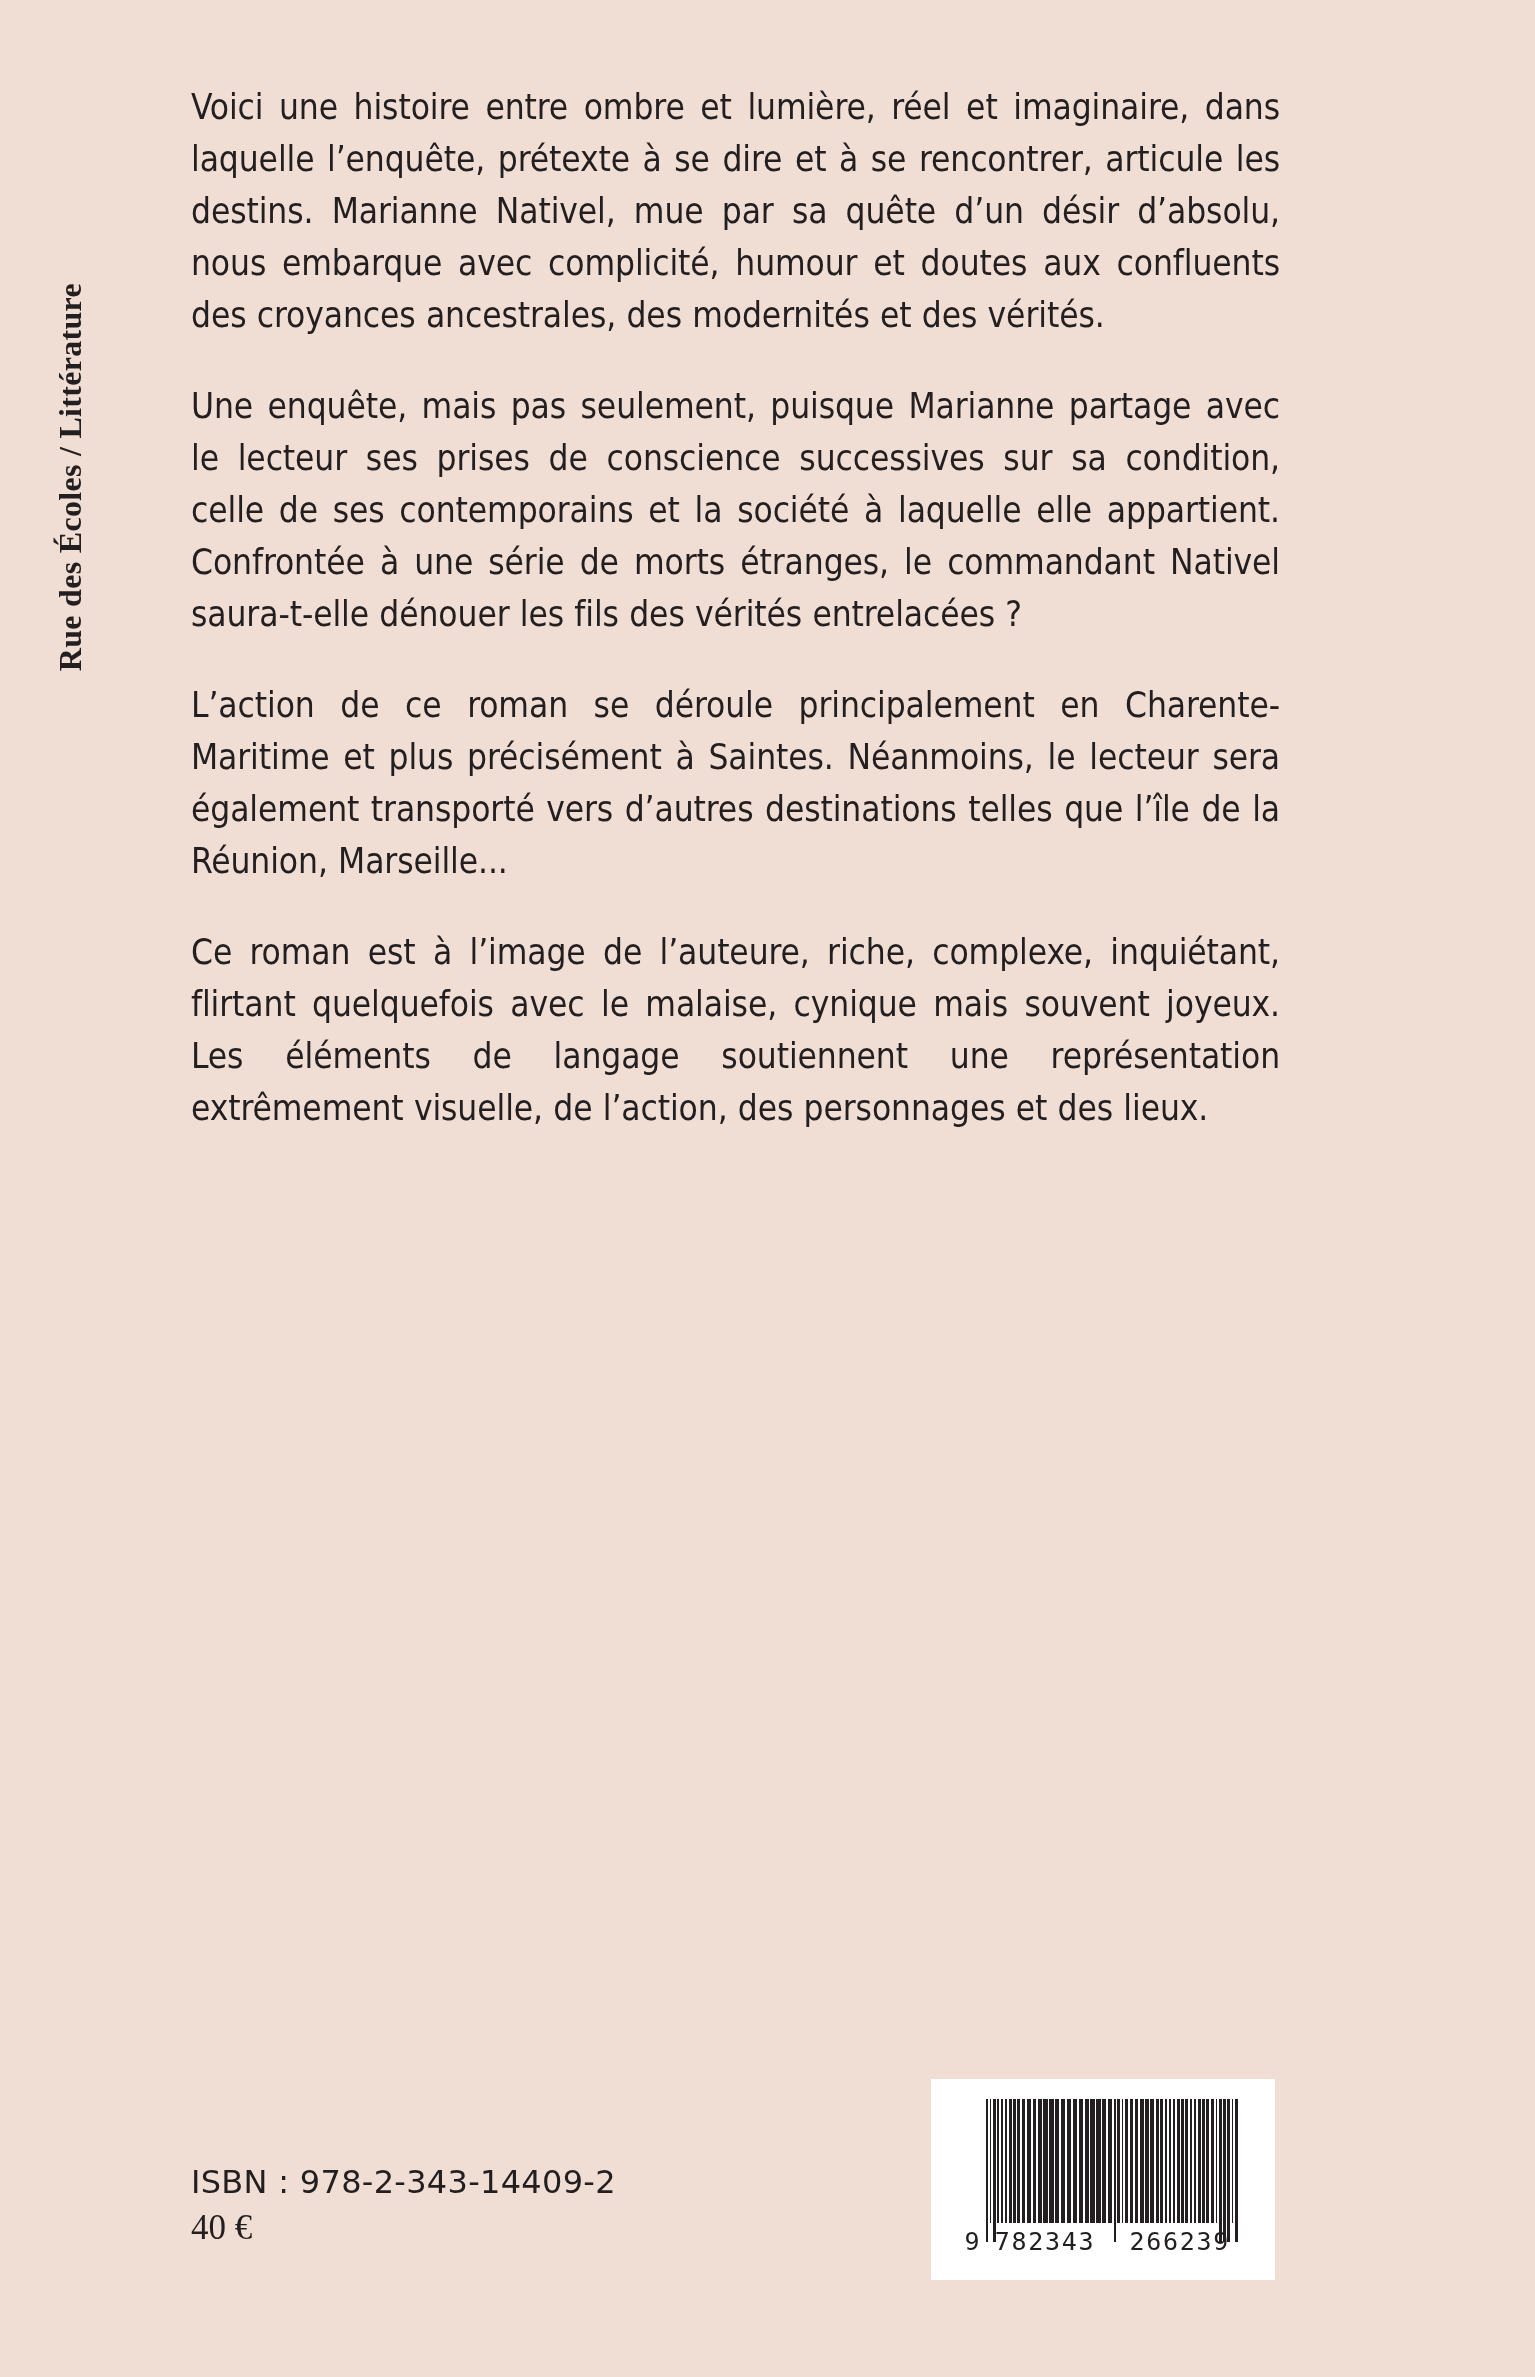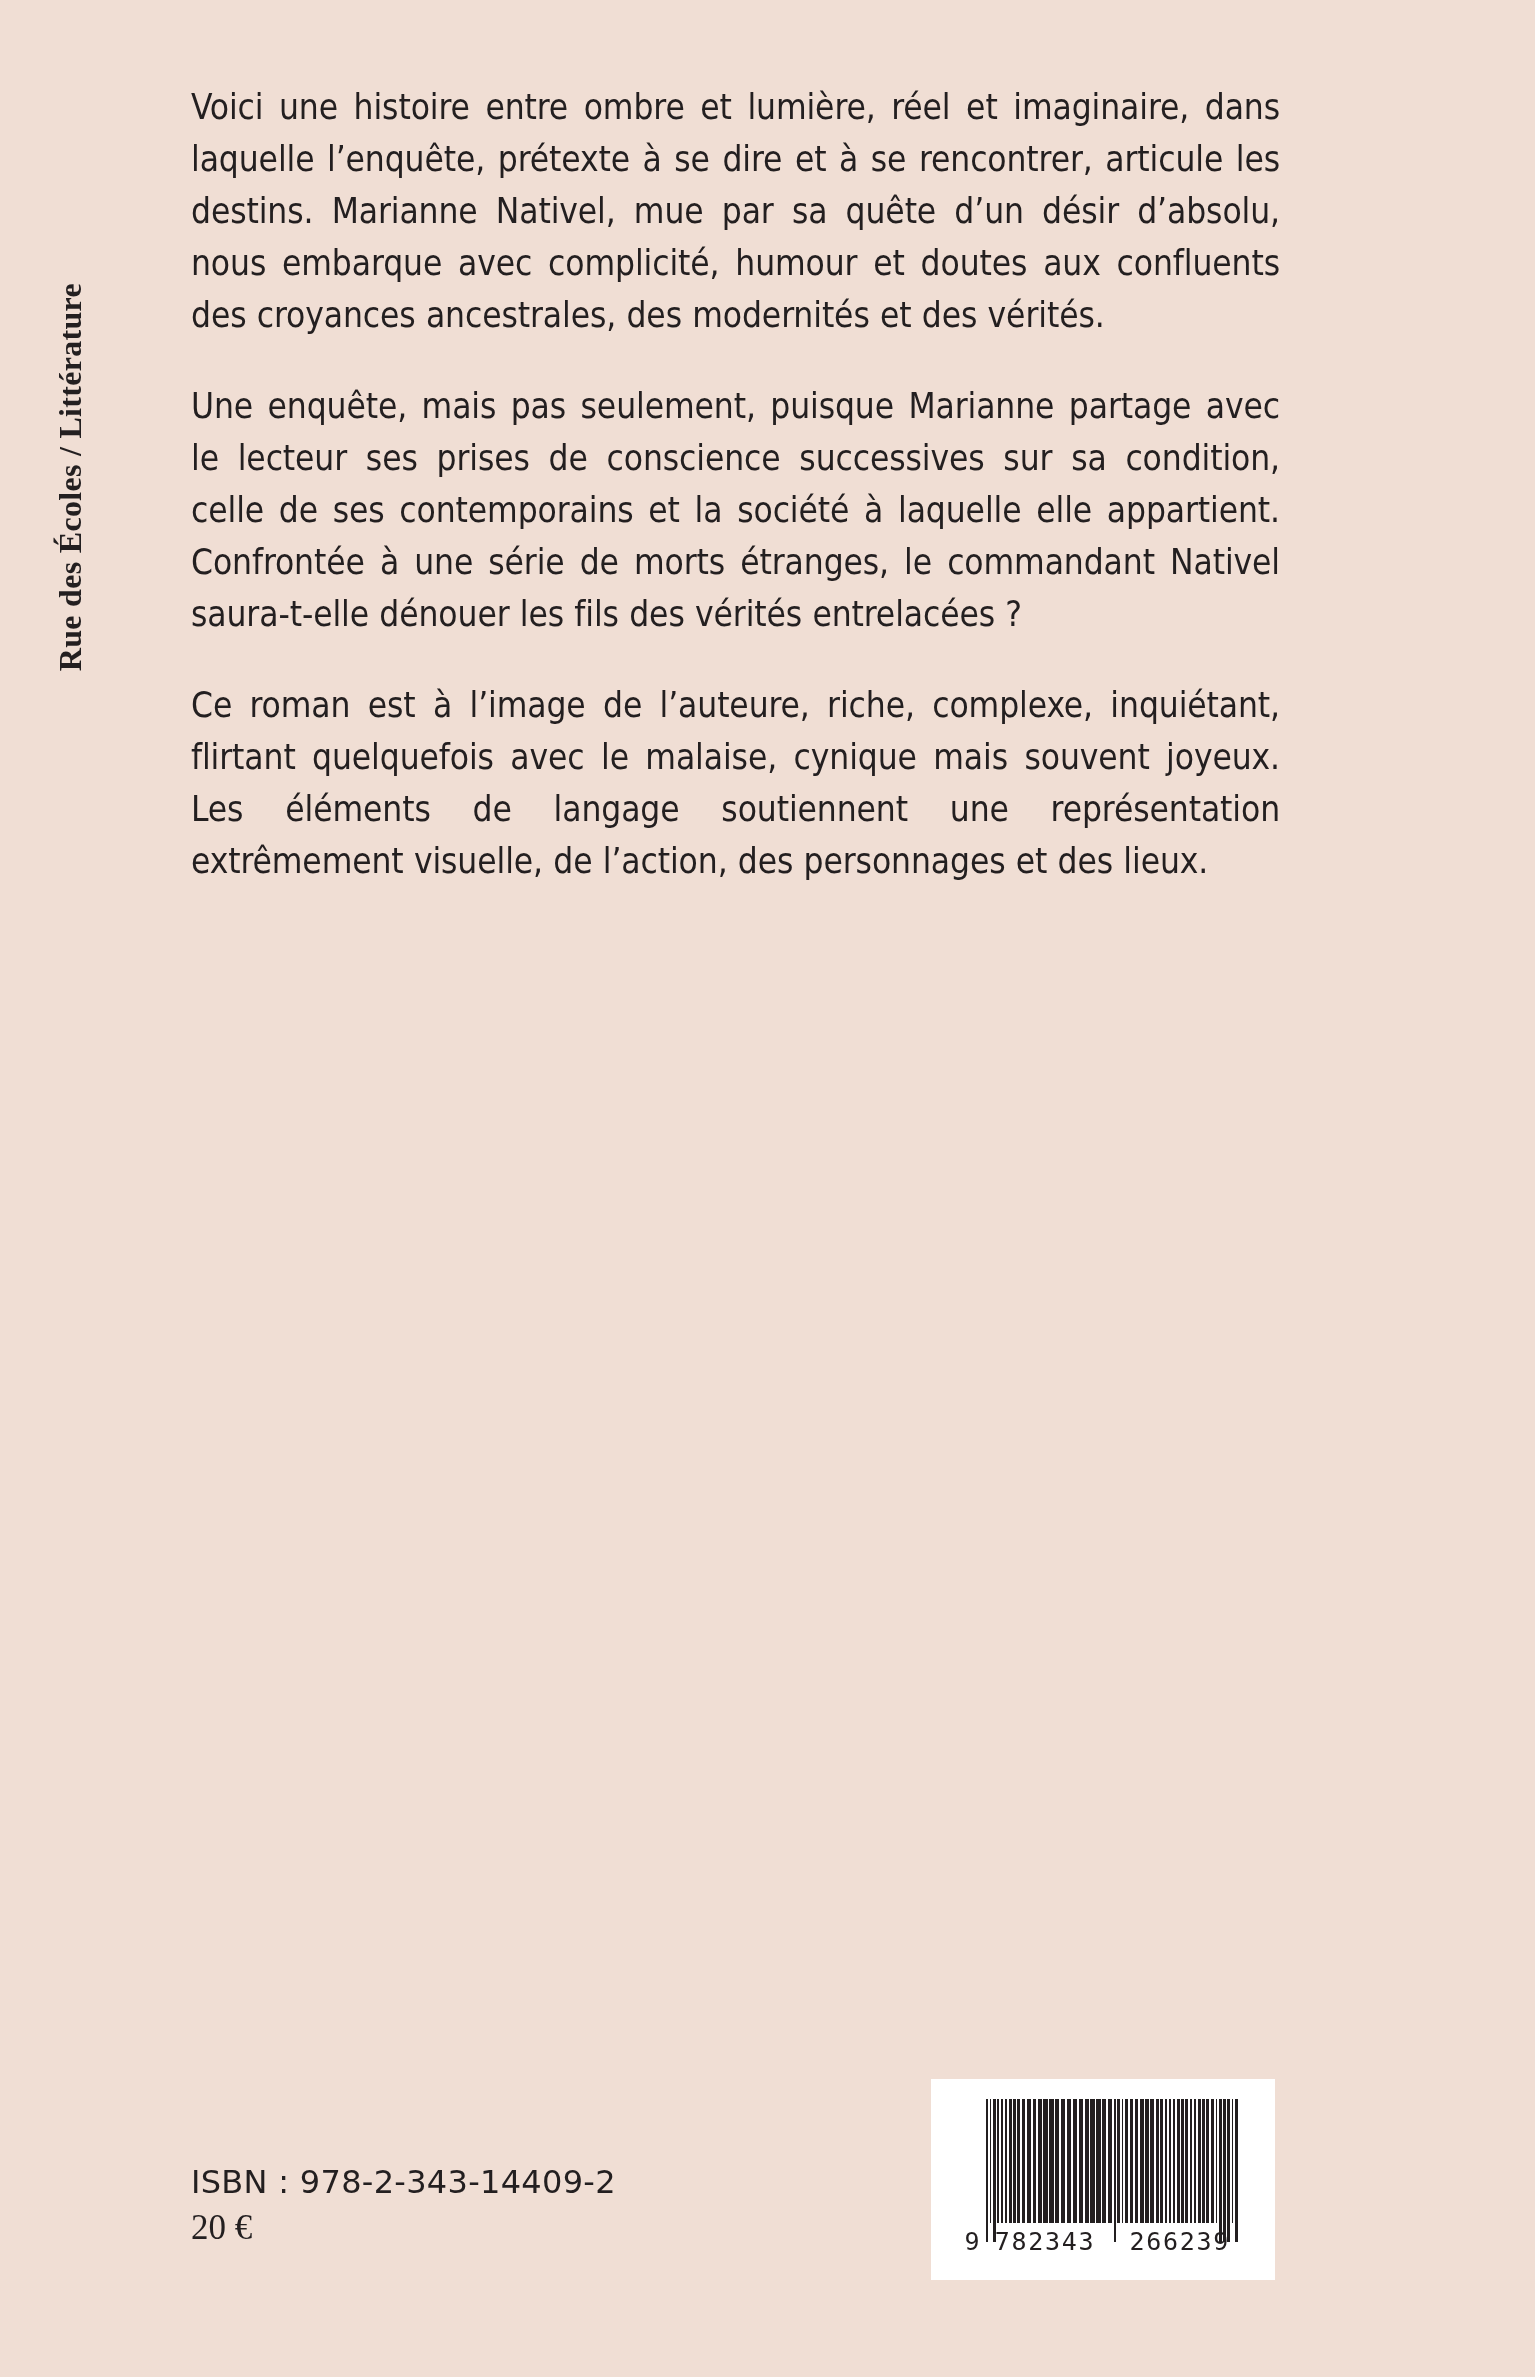--- a/index.html
+++ b/index.html
@@ -178,27 +178,28 @@
 
 <div class="cover">
 
   <div class="spine-label">
     <span class="spine-text">Rue des Écoles / Littérature</span>
   </div>
 
   <div class="text-column">
     <p class="blurb">Voici une histoire entre ombre et lumière, réel et imaginaire, dans laquelle l’enquête, prétexte à se dire et à se rencontrer, articule les destins. Marianne Nativel, mue par sa quête d’un désir d’absolu, nous embarque avec complicité, humour et doutes aux confluents des croyances ancestrales, des modernités et des vérités.</p>
     <p class="blurb">Une enquête, mais pas seulement, puisque Marianne partage avec le lecteur ses prises de conscience successives sur sa condition, celle de ses contemporains et la société à laquelle elle appartient. Confrontée à une série de morts étranges, le commandant Nativel saura-t-elle dénouer les fils des vérités entrelacées ?</p>
+    <p class="blurb">L’action de ce roman se déroule principalement en Charente-Maritime et plus précisément à Saintes. Néanmoins, le lecteur sera également transporté vers d’autres destinations telles que l’île de la Réunion, Marseille...</p>
     <p class="blurb">Ce roman est à l’image de l’auteure, riche, complexe, inquiétant, flirtant quelquefois avec le malaise, cynique mais souvent joyeux. Les éléments de langage soutiennent une représentation extrêmement visuelle, de l’action, des personnages et des lieux.</p>
   </div>
 
 
   <div class="imprint">
     <div class="isbn-line">ISBN : 978-2-343-14409-2</div>
-    <div class="price-line">20 €</div>
+    <div class="price-line">40 €</div>
   </div>
 
   <div class="barcode-panel">
     <div class="barcode-inner">
       <div class="barcode-bars" id="barcode-bars">
           <div class="bar guard" style="width: 2.5px;"></div>
           <div class="bar" style="width: 1.7px;"></div>
           <div class="bar guard" style="width: 2.5px;"></div>
           <div class="bar" style="width: 1.7px;"></div>
           <div class="bar" style="width: 2.5px;"></div>

